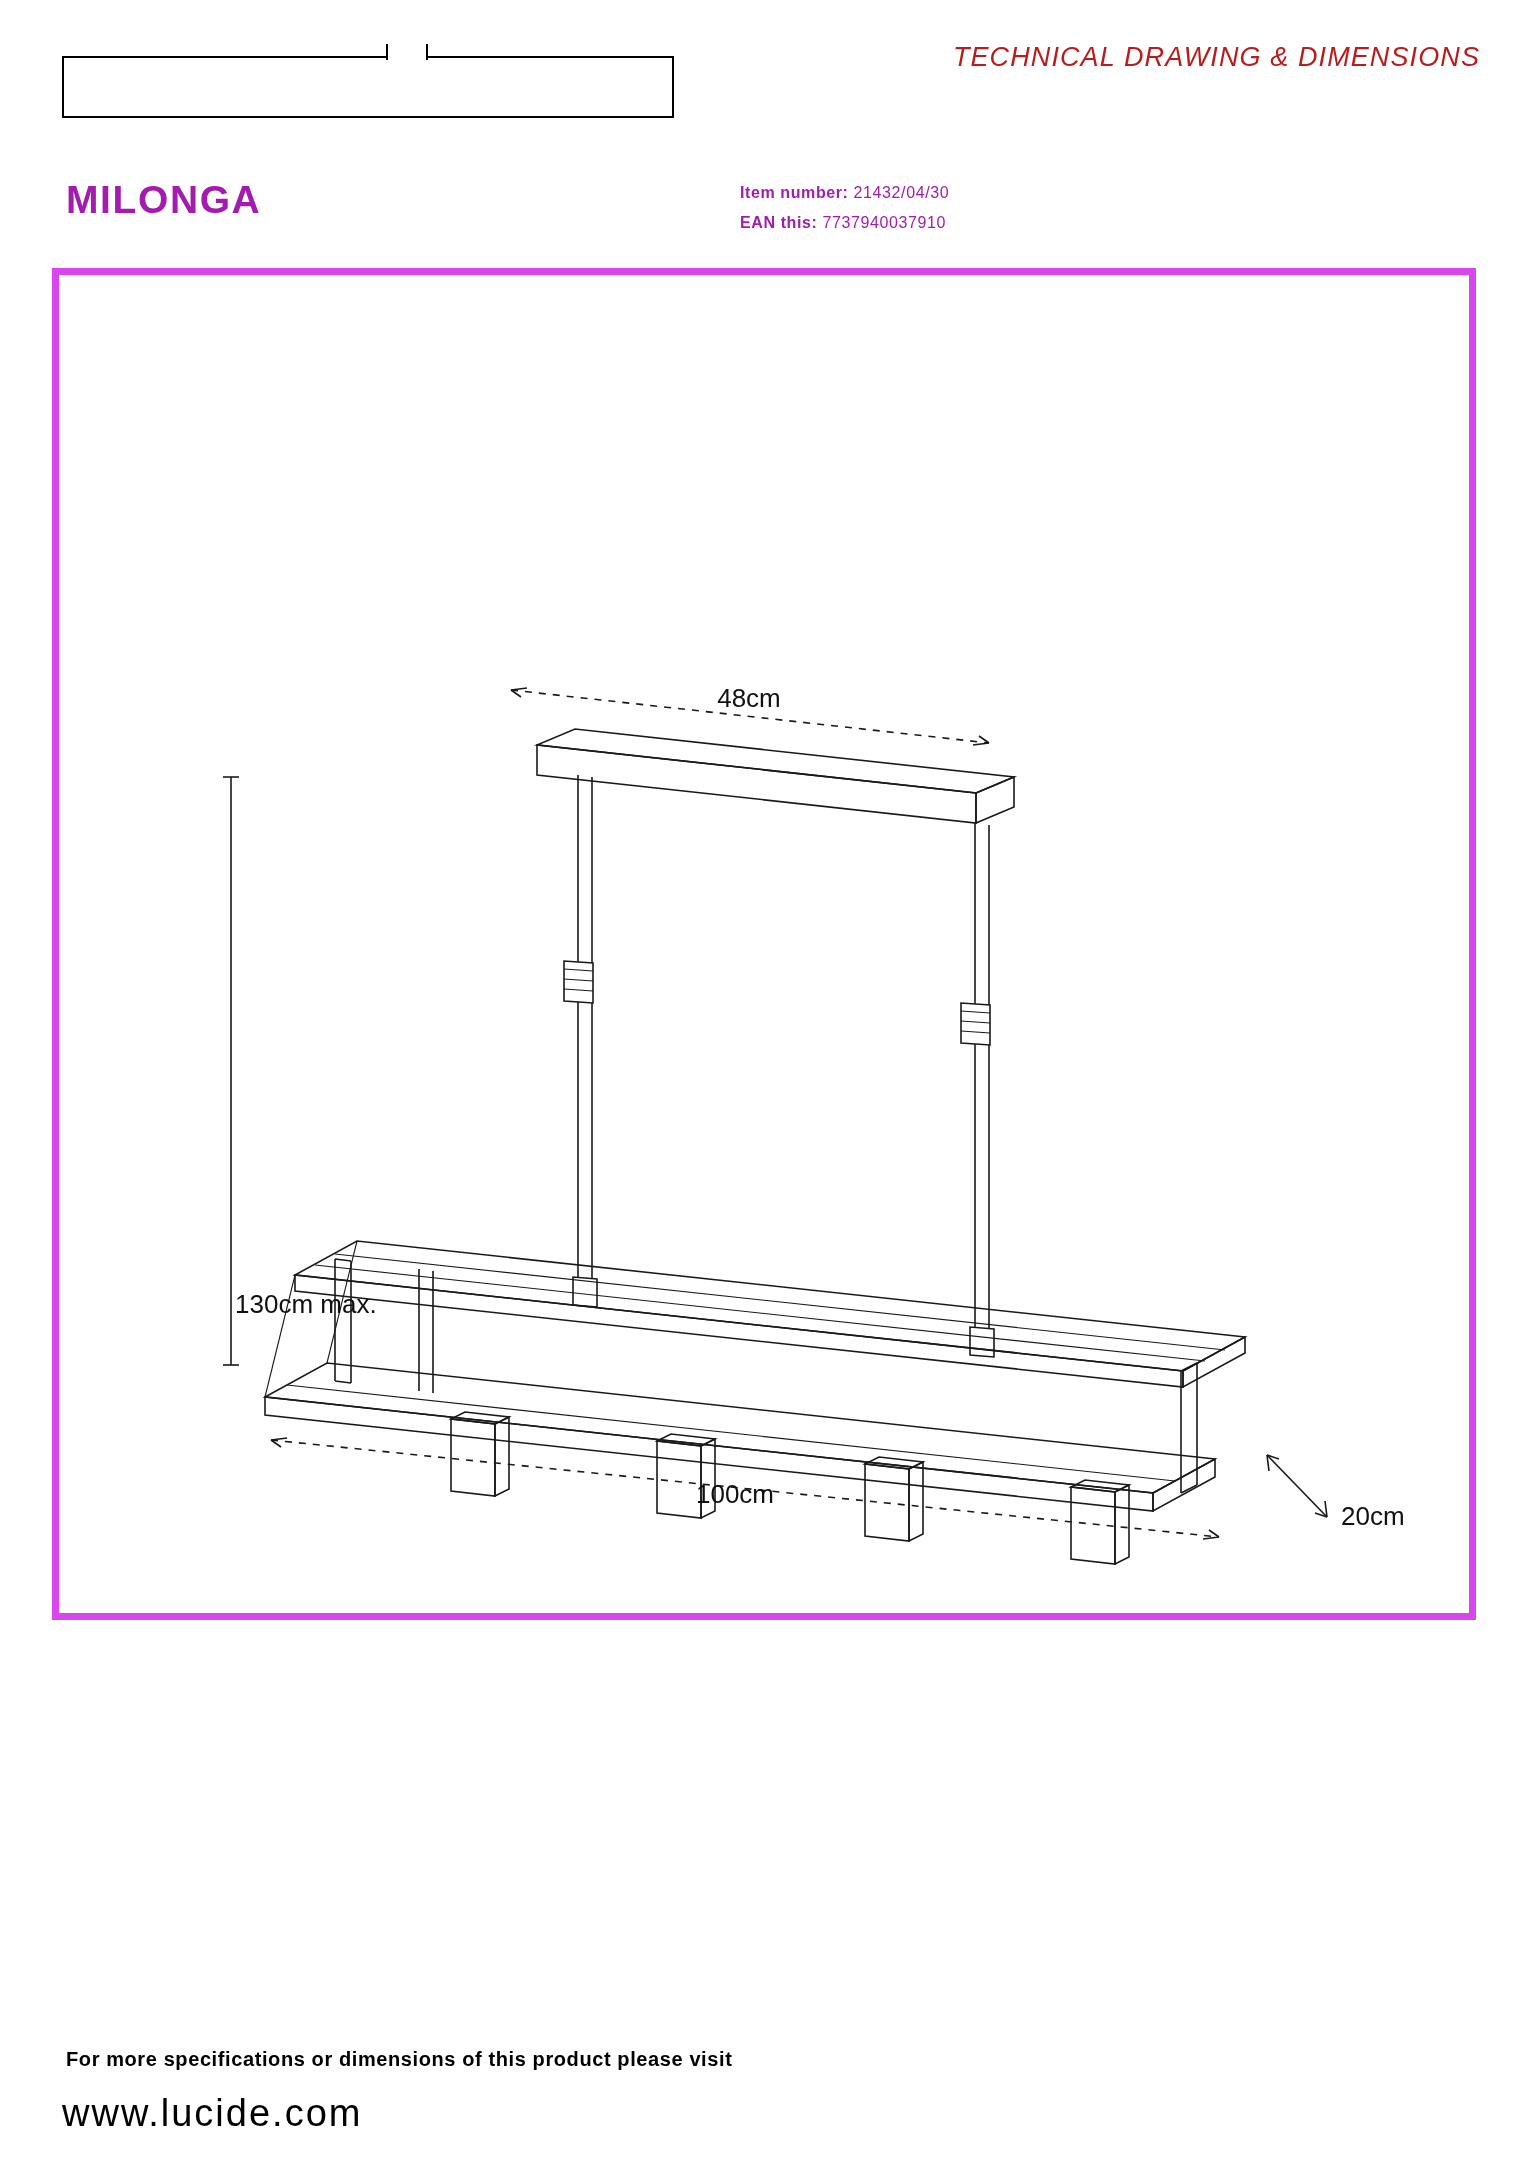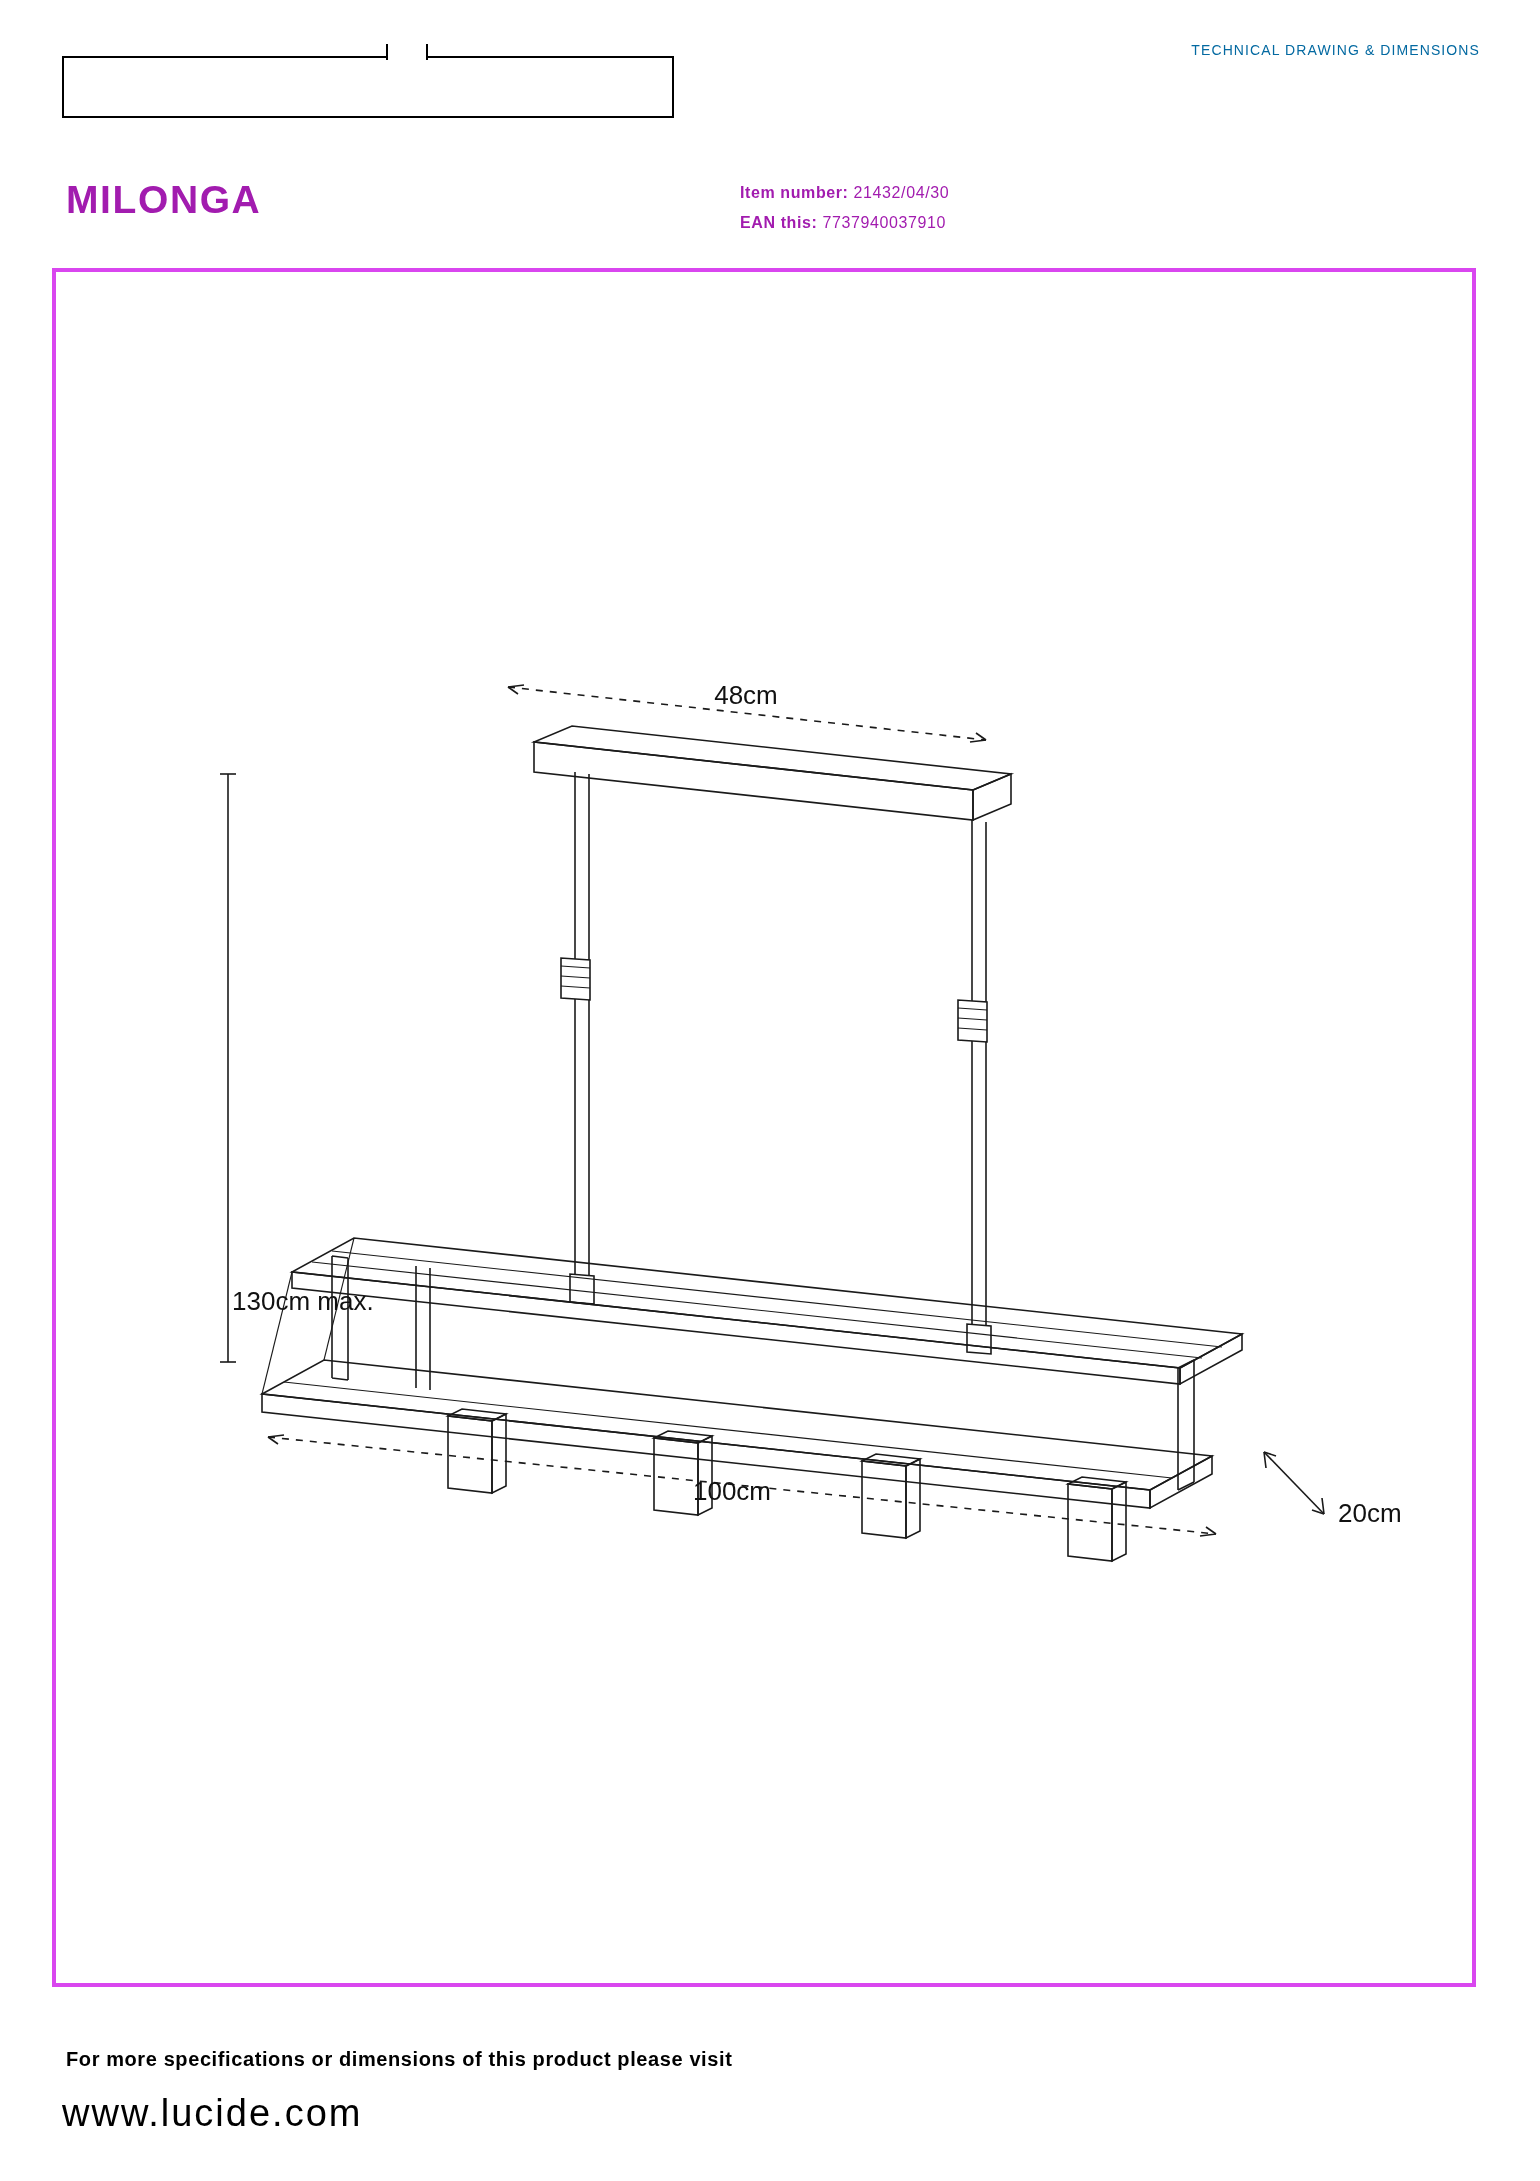--- a/index.html
+++ b/index.html
@@ -70,24 +70,25 @@
     top: 6px;
     width: 2px;
     height: 16px;
     background: #000;
   }
 
   .header-right {
     position: absolute;
     right: 60px;
     top: 42px;
-    font-size: 14px;
+    font-size: 27px;
     letter-spacing: 1.1px;
-    color: #0369a1;
+    color: #b91c1c;
     font-family: "Liberation Sans", sans-serif;
+    font-style: italic;
   }
 
   .product-title {
     position: absolute;
     left: 66px;
     top: 178px;
     font-size: 39px;
     font-weight: bold;
     letter-spacing: 1.6px;
     color: #a21caf;
@@ -103,22 +104,22 @@
   }
   .meta b { font-weight: bold; }
   .meta .row { white-space: nowrap; letter-spacing: .6px; }
 
   
   .frame {
     position: absolute;
     left: 52px;
     top: 268px;
     width: 1424px;
-    height: 1719px;
-    border: 4px solid #d946ef;
+    height: 1352px;
+    border: 7px solid #d946ef;
     box-sizing: border-box;
     background: #fff;
   }
 
   .drawing {
     position: absolute;
     left: 0;
     top: 0;
     width: 1424px;
     height: 1756px;

